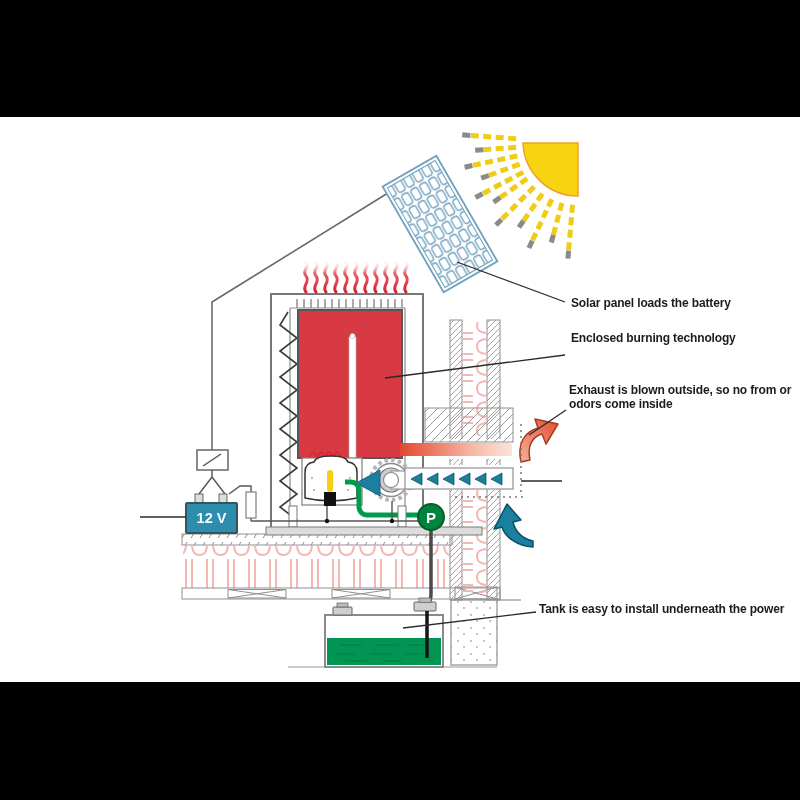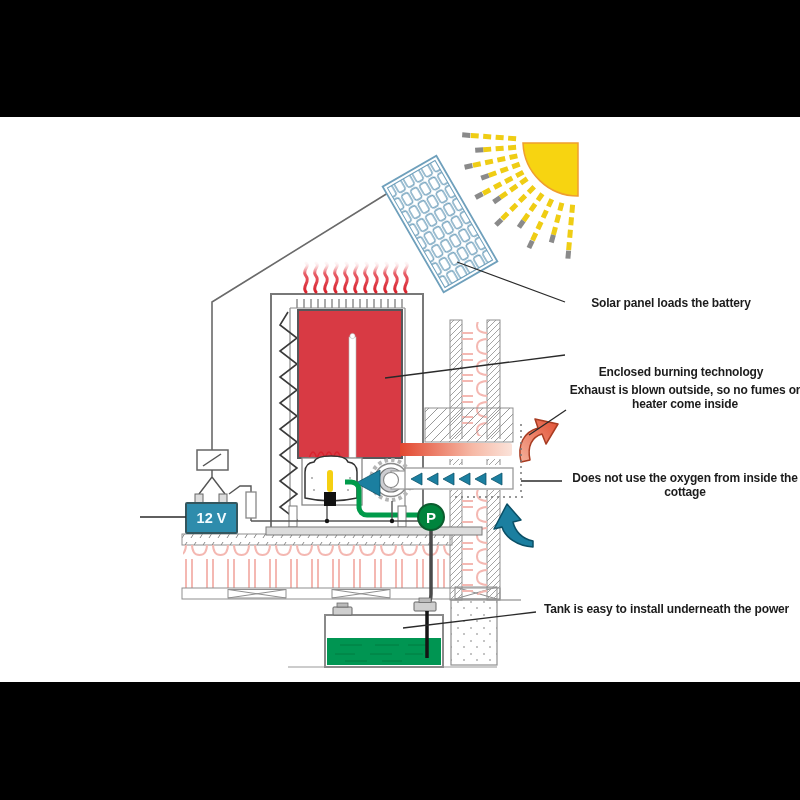--- a/index.html
+++ b/index.html
@@ -3,21 +3,21 @@
 <meta charset="utf-8">
 <style>
   html,body{margin:0;padding:0;background:#222;}
   #stage{position:relative;width:800px;height:800px;background:#ffffff;overflow:hidden;
          font-family:"Liberation Sans",sans-serif;}
   .bar{position:absolute;left:0;width:800px;background:var(--letterbox,#000);}
   #bar-top{top:0;height:117px;}
   #bar-bottom{top:682px;height:118px;}
   #scene{position:absolute;left:0;top:0;}
   .label{position:absolute;font:700 12px/13.5px "Liberation Sans",sans-serif;
-         color:var(--text-dark,#1c1c1c);letter-spacing:-0.15px;text-align:center;}
+         color:var(--text-dark,#1c1c1c);letter-spacing:-0.15px;}
   
   .ld{stroke:#2a2a2a;stroke-width:1.3;fill:none;}
   .wire{stroke:#555;stroke-width:1.4;fill:none;}
   .dotted{stroke:#777;stroke-width:1.5;stroke-dasharray:2 4;fill:none;}
   .heaterfill{fill:var(--heater-red);stroke:var(--heater-border);stroke-width:2;}
   .panelline{stroke:var(--panel-blue);fill:#fff;}
   .sunfill{fill:var(--sun-yellow);stroke:var(--sun-outline);stroke-width:1.5;}
   .ray{stroke:var(--ray-yellow);stroke-width:5;stroke-dasharray:8 4.5;fill:none;}
   .raytip{stroke:#8a8a8a;stroke-width:5;fill:none;}
   .tri{fill:var(--arrow-blue);stroke:var(--arrow-blue-dark);stroke-width:.75;}
@@ -261,20 +261,19 @@
       <line class="ld" x1="457" y1="262" x2="565" y2="302"></line>
       <line class="ld" x1="385" y1="378" x2="565" y2="355"></line>
       <line class="ld" x1="529" y1="435" x2="566" y2="410"></line>
       <line class="ld" x1="521" y1="481" x2="562" y2="481"></line>
       <line class="ld" x1="140" y1="517" x2="186" y2="517"></line>
       <line class="ld" x1="403" y1="628" x2="536" y2="612"></line>
     </g>
   </svg>
 
   <div class="label" style="left:571px;top:297px;width:200px">Solar panel loads the battery</div>
-  <div class="label" style="left:571px;top:366px;width:220px">Enclosed burning technology</div>
-  <div class="label" style="left:569px;top:384px;width:232px">Exhaust is blown outside, so no fumes or heater come inside</div>
-  <div class="label" style="left:569px;top:472px;width:232px">Does not use the oxygen from inside the cottage</div>
+  <div class="label" style="left:571px;top:332px;width:220px">Enclosed burning technology</div>
+  <div class="label" style="left:569px;top:384px;width:232px">Exhaust is blown outside, so no from or odors come inside</div>
   <div class="label" style="left:539px;top:603px;width:255px">Tank is easy to install underneath the power</div>
 
   <div class="bar" id="bar-top"></div>
   <div class="bar" id="bar-bottom"></div>
 </div>
 
 </body></html>

